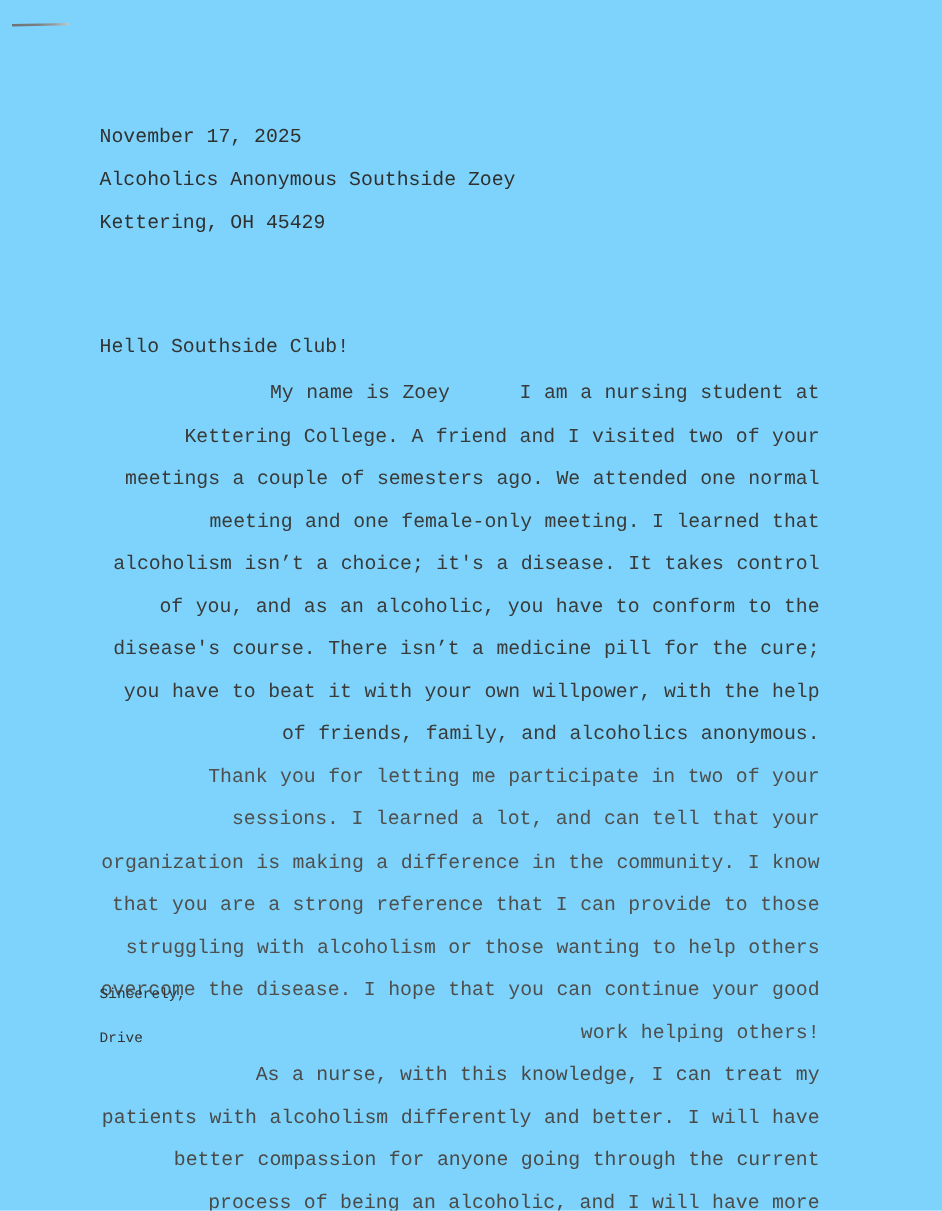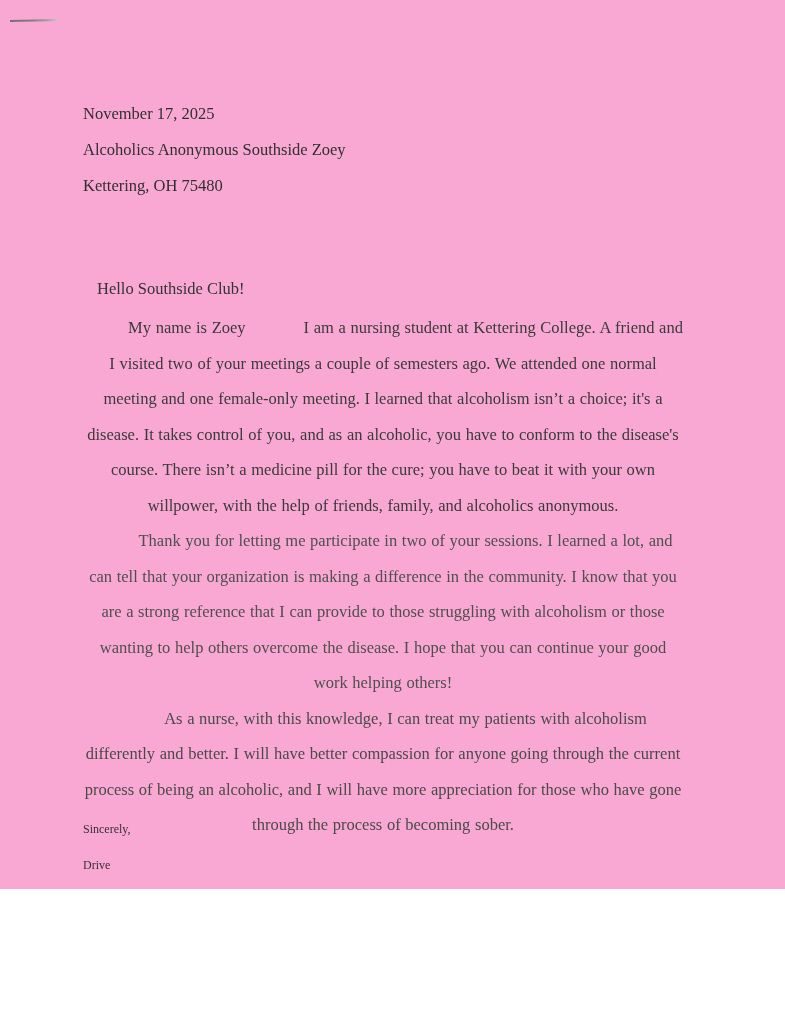--- a/index.html
+++ b/index.html
@@ -7,23 +7,24 @@
     margin: 0;
     padding: 0;
     background: #ffffff;
   }
   body {
     font-family: "Liberation Serif", "DejaVu Serif", serif;
   }
   .page {
     position: relative;
     width: 785px;
-    height: 889px;
-    background: #f9a8d4;
+    height: 1009px;
+    background: #7dd3fc;
     overflow: hidden;
+    font-family: Liberation Mono, monospace;
   }
 
   
   .scan-artifact {
     position: absolute;
     left: 10px;
     top: 20px;
     width: 48px;
     height: 2px;
     background: linear-gradient(90deg, #6d6d6d 0%, #7a7a7a 45%, #9b9b9b 75%, #c9c9c9 100%);
@@ -50,39 +51,39 @@
     font-size: 16.5px;
     line-height: 35.8px;
     color: #30302f;
     white-space: nowrap;
   }
 
   
   .greeting {
     position: absolute;
     top: 275px;
-    left: 14px;
+    left: 0;
     font-size: 16.5px;
     line-height: 28px;
     color: #343433;
     white-space: nowrap;
   }
 
   
   .body-block {
     position: absolute;
     top: 310px;
     left: 0;
     width: 600px;
   }
   .para {
     font-size: 16.5px;
     line-height: 35.5px;
     color: #333332;
-    text-align: center;
+    text-align: right;
     margin: 0;
     text-indent: 45px;
     width: 600px;
     word-spacing: .5px;
   }
   
   .para.faded-1 { color: #3a3a39; }
   .para.faded-2 { color: #4a4a48; }
   .para.faded-3 { color: #4f4f4d; }
 
@@ -111,21 +112,21 @@
 
 <div class="page">
 
   <div class="scan-artifact"></div>
 
   <div class="letter">
 
     <div class="heading">
       <div class="line">November 17, 2025</div>
       <div class="line">Alcoholics Anonymous Southside Zoey</div>
-      <div class="line">Kettering, OH 75480</div>
+      <div class="line">Kettering, OH 45429</div>
     </div>
 
     <div class="greeting">Hello Southside Club!</div>
 
     <div class="body-block">
 
       <p class="para faded-1"><span>My name is Zoey</span><span class="redaction-gap"></span><span>I am a nursing student at Kettering College. A friend and I visited two of your meetings a couple of semesters ago. We attended one normal meeting and one female-only meeting. I learned that alcoholism isn’t a choice; it's a disease. It takes control of you, and as an alcoholic, you have to conform to the disease's course. There isn’t a medicine pill for the cure; you have to beat it with your own willpower, with the help of friends, family, and alcoholics anonymous.</span></p>
 
       <p class="para faded-3">Thank you for letting me participate in two of your sessions. I learned a lot, and can tell that your organization is making a difference in the community. I know that you are a strong reference that I can provide to those struggling with alcoholism or those wanting to help others overcome the disease. I hope that you can continue your good work helping others!</p>
 

